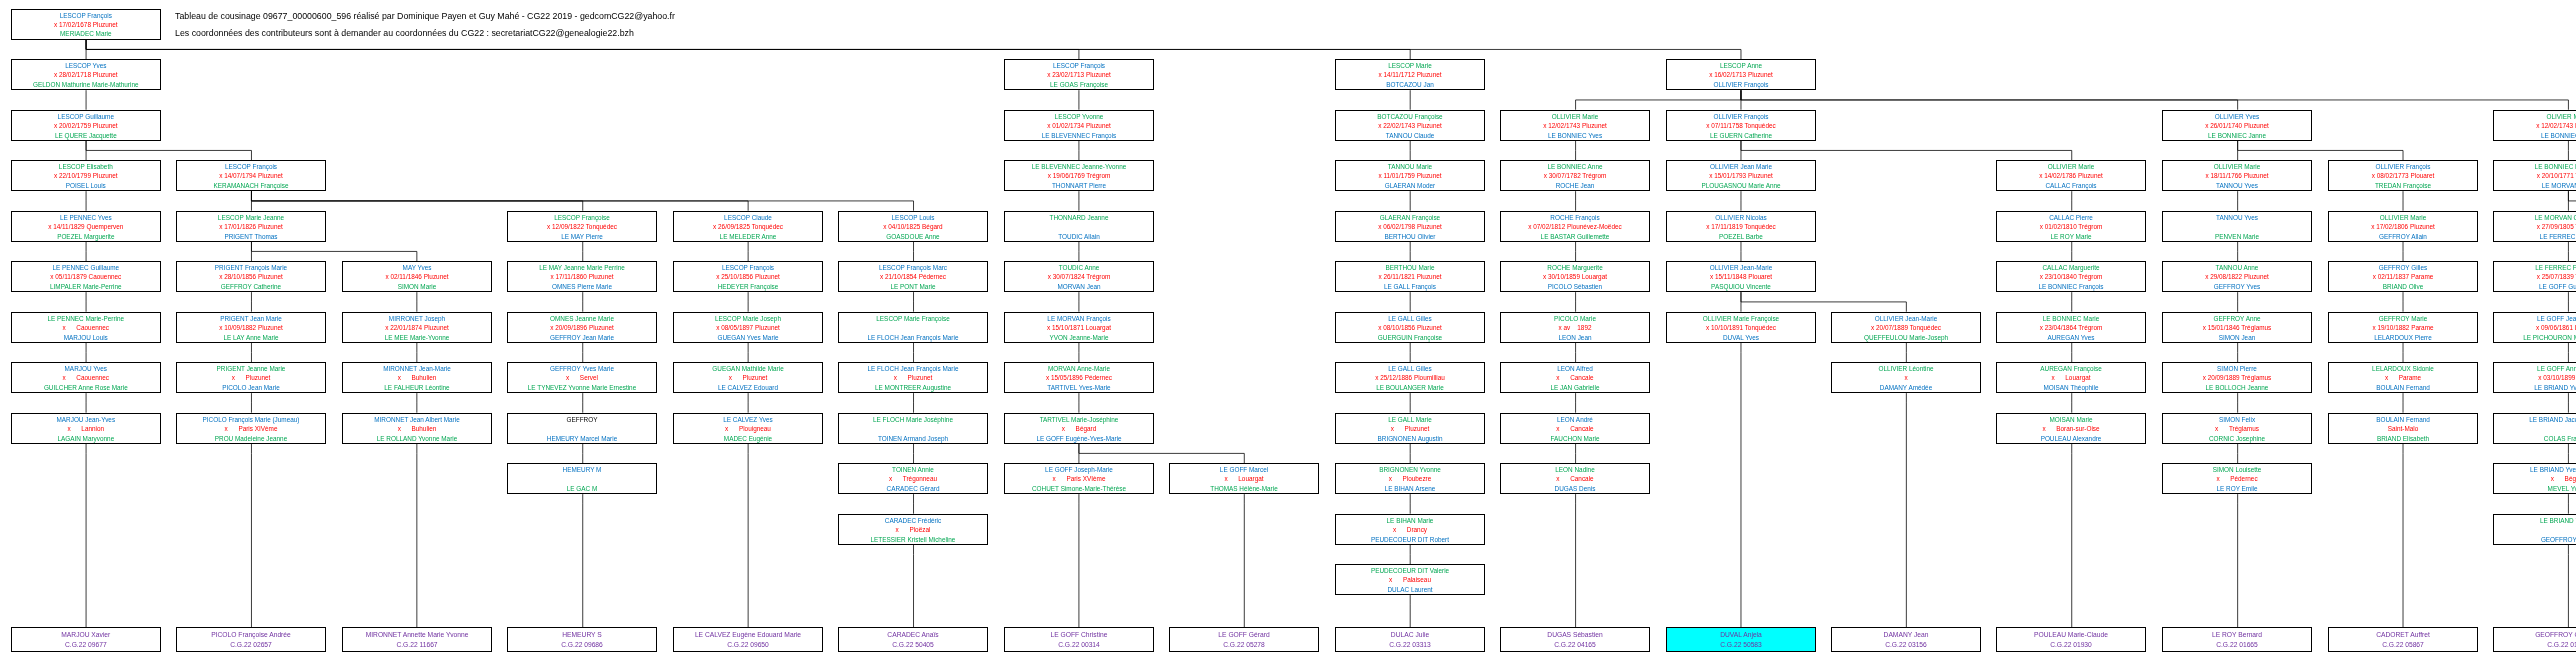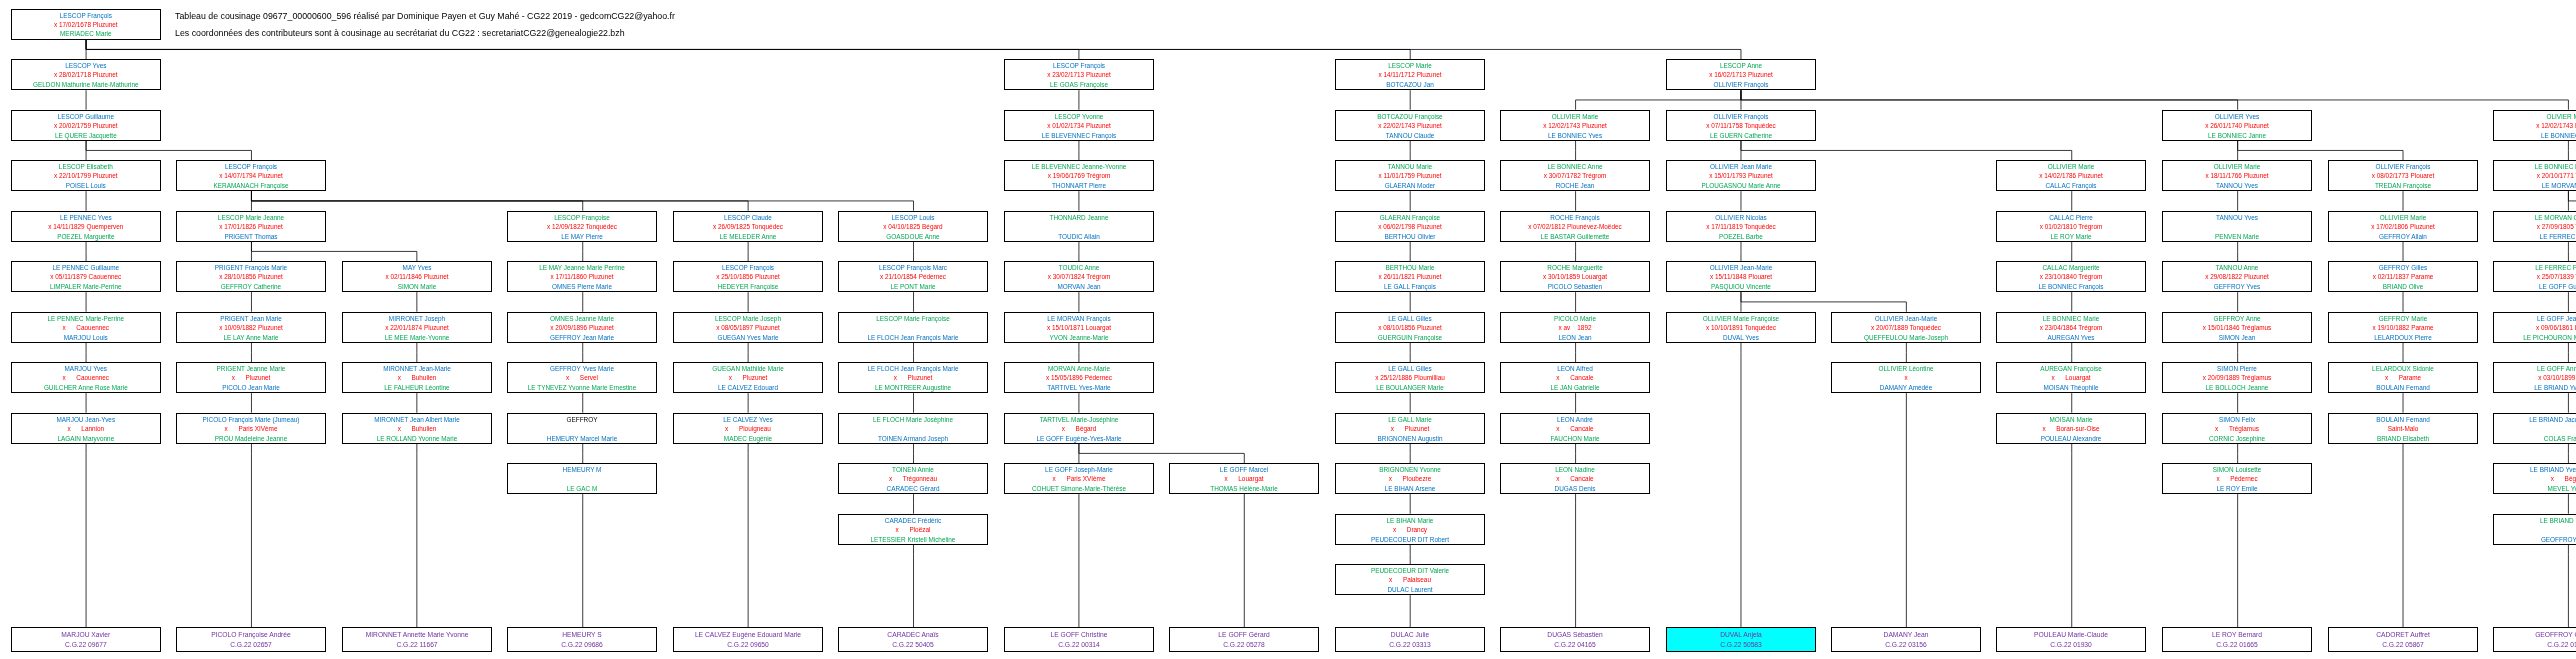--- a/index.html
+++ b/index.html
@@ -141,21 +141,21 @@
       <path d="M 4985 861 V 880 H 4985 V 899" stroke="#000000" stroke-width="1.5"></path>
       <path d="M 4985 959 V 978 H 4985 V 997" stroke="#000000" stroke-width="1.5"></path>
       <path d="M 4985 1057 V 1076 H 4985 V 1217" stroke="#000000" stroke-width="1.5"></path>
       <path d="M 5306 469 V 488 H 5306 V 507" stroke="#000000" stroke-width="1.5"></path>
       <path d="M 5306 567 V 586 H 5306 V 605" stroke="#000000" stroke-width="1.5"></path>
       <path d="M 5306 665 V 684 H 5306 V 703" stroke="#000000" stroke-width="1.5"></path>
       <path d="M 5306 763 V 782 H 5306 V 801" stroke="#000000" stroke-width="1.5"></path>
       <path d="M 5306 861 V 880 H 5306 V 1217" stroke="#000000" stroke-width="1.5"></path>
     </svg>
   <div id="title1" class="title-line">Tableau de cousinage 09677_00000600_596 réalisé par Dominique Payen et Guy Mahé - CG22 2019 - gedcomCG22@yahoo.fr</div>
-  <div id="title2" class="title-line">Les coordonnées des contributeurs sont à cousinage au secrétariat du CG22 :  secretariatCG22@genealogie22.bzh</div>
+  <div id="title2" class="title-line">Les coordonnées des contributeurs sont à demander au coordonnées du CG22 :  secretariatCG22@genealogie22.bzh</div>
   <div id="boxes">
       <div class="pbox" id="c0r1" style="left: 10.8px; top: 8.8px;">
         <div style="color: rgb(0, 112, 192);">LESCOP François</div>
         <div style="color: rgb(255, 0, 0);">x 17/02/1678 Pluzunet</div>
         <div style="color: rgb(0, 166, 81);">MERIADEC Marie</div>
       </div>
       <div class="pbox" id="c0r2" style="left: 10.8px; top: 59px;">
         <div style="color: rgb(0, 112, 192);">LESCOP Yves</div>
         <div style="color: rgb(255, 0, 0);">x 28/02/1718 Pluzunet</div>
         <div style="color: rgb(0, 166, 81);">GELDON Mathurine Marie-Mathurine</div>

